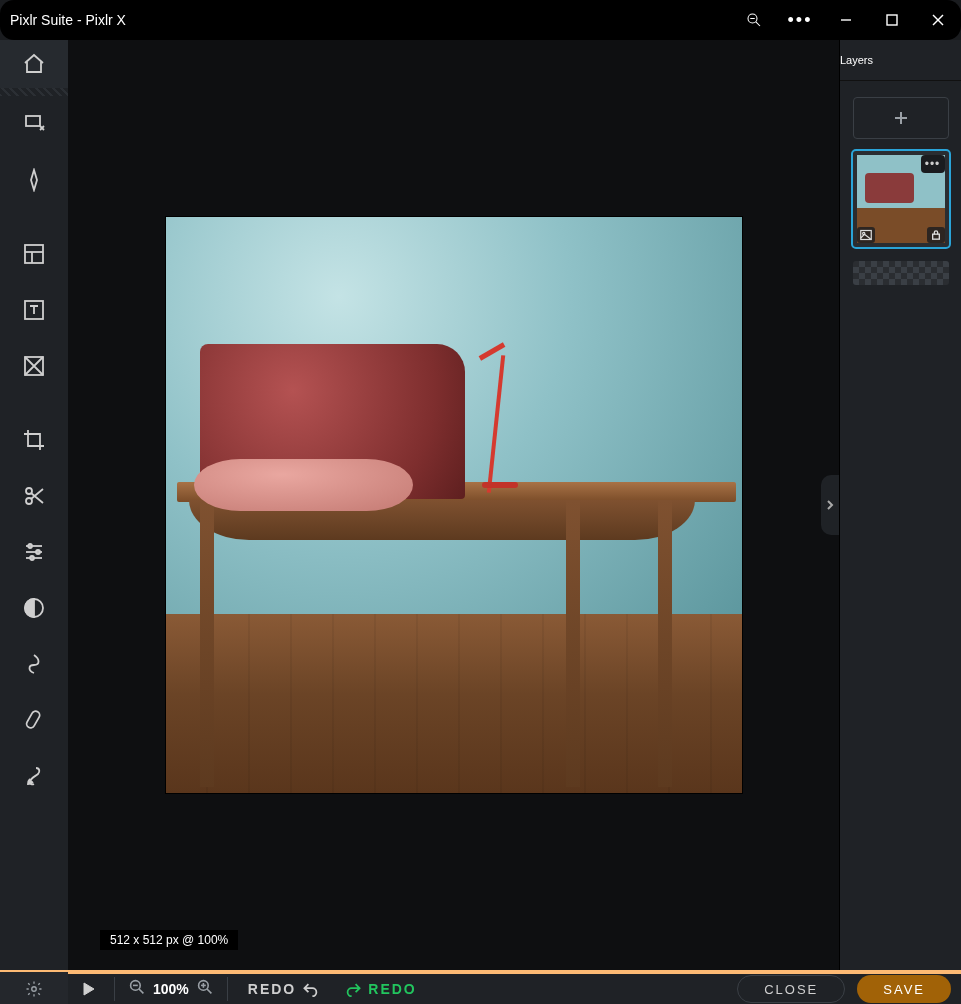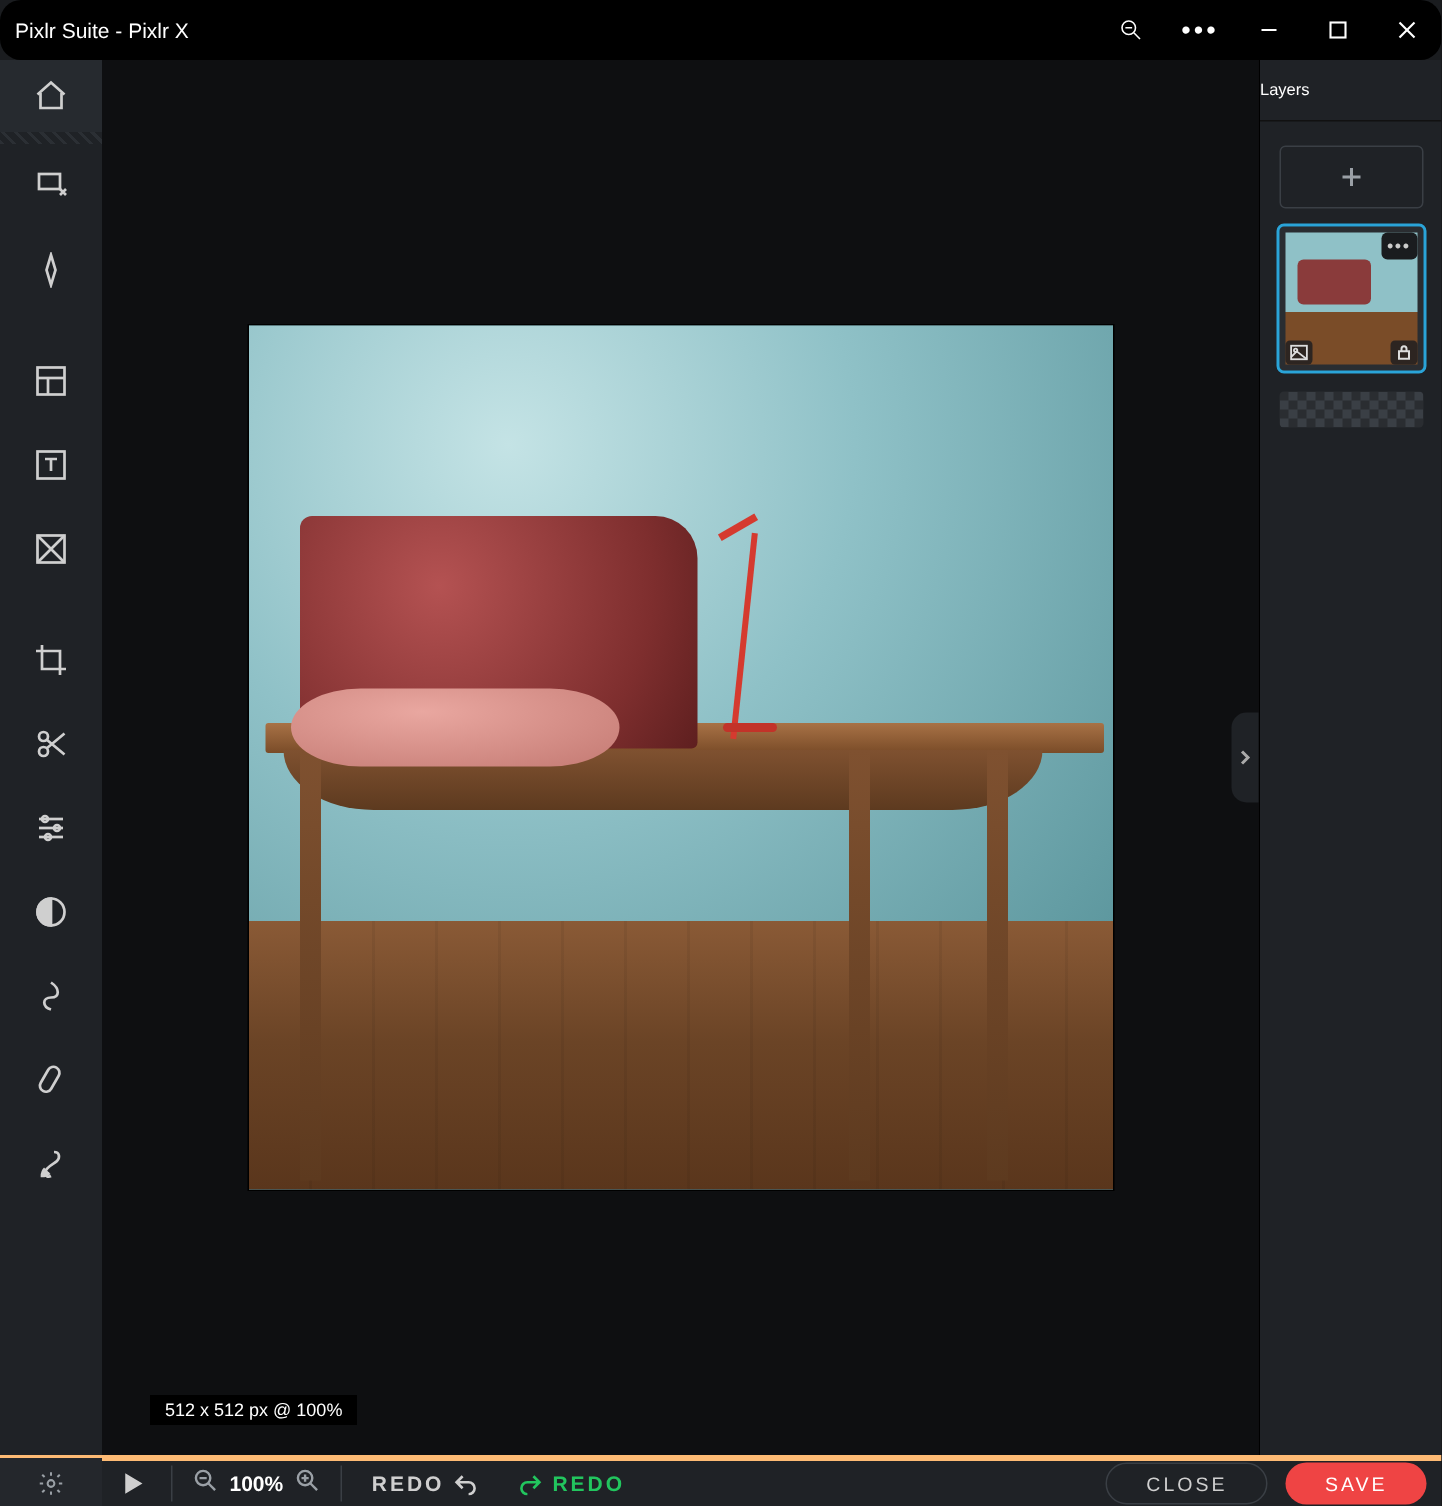--- a/index.html
+++ b/index.html
@@ -65,21 +65,21 @@
 .bb-sep{width:1px;height:24px;background:#3a3f45;margin:0 6px;}
 .zoom-group{display:flex;align-items:center;gap:8px;padding:0 8px;}
 .zoom-group svg{width:16px;height:16px;stroke:#9aa0a6;fill:none;stroke-width:2;}
 .zoom-label{color:#fff;font-size:14px;font-weight:600;}
 .ur{display:flex;align-items:center;gap:6px;padding:0 14px;color:#cfcfcf;font-weight:700;letter-spacing:2px;font-size:14px;}
 .ur.disabled{color:#22c55e;}
 .ur svg{width:16px;height:16px;stroke:currentColor;fill:none;stroke-width:2.2;}
 .bb-spacer{flex:1;}
 .pill{height:28px;border-radius:16px;padding:0 26px;font-weight:400;letter-spacing:2px;font-size:13px;display:flex;align-items:center;}
 .pill.close{border:1px solid #3a3f45;color:#cfcfcf;margin-right:12px;}
-.pill.save{background:#ef4444;color:#fff;margin-right:10px;}
+.pill.save{background:#a16207;color:#fff;margin-right:10px;}
 </style>
 </head>
 <body>
 
 <div class="titlebar">
   <span>Pixlr Suite - Pixlr X</span>
   <div class="titlebar-spacer"></div>
   <div class="tb-ctrl tb-search">
     <svg viewBox="0 0 24 24">
         <circle cx="10" cy="10" r="6"></circle>

